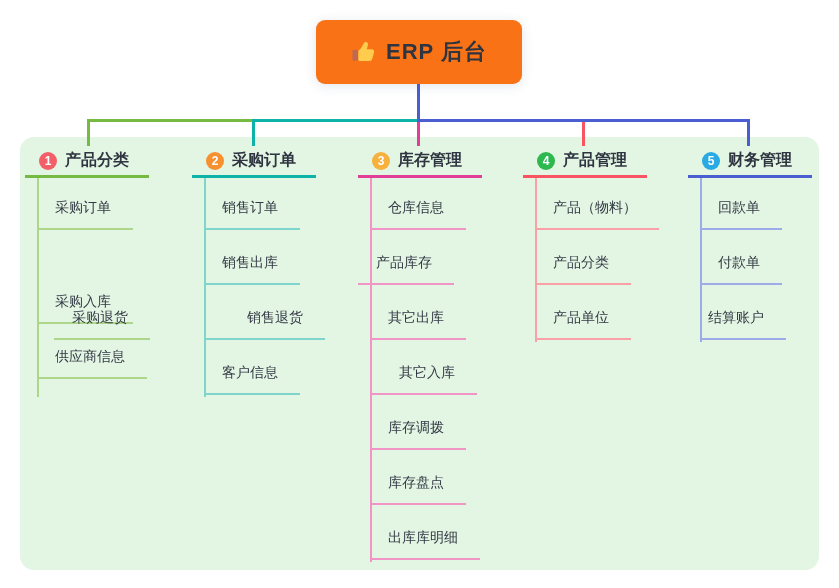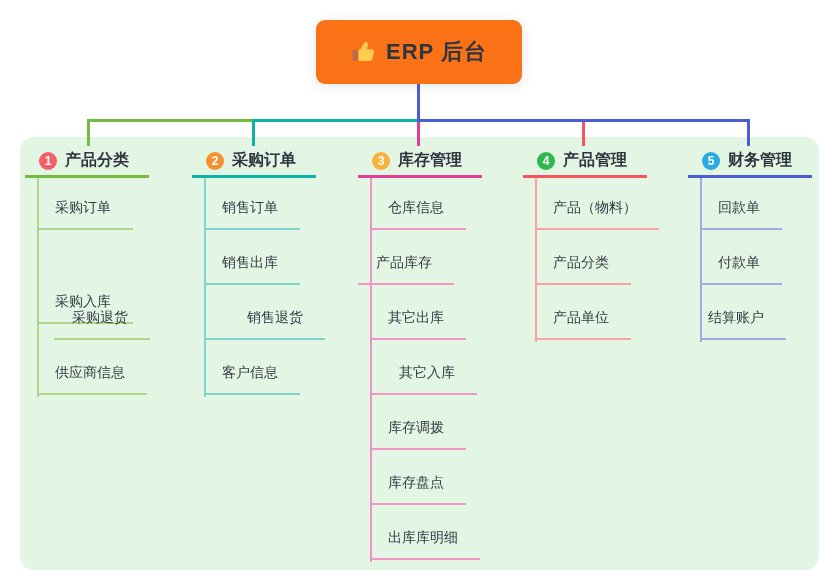--- a/index.html
+++ b/index.html
@@ -80,21 +80,21 @@
       <div class="line" style="left: 700px; top: 178px; width: 2px; height: 164px; background: rgb(157, 171, 230);"></div>
     </div>
   <div id="columns">
       <div class="branch-title" style="left: 39px; top: 150px;">
         <span class="badge" style="background: rgb(242, 95, 105);">1</span>
         <span class="branch-label">产品分类</span>
       </div>
       <div class="child" style="left: 37px; top: 196px; border-bottom-color: rgb(174, 214, 138);">采购订单</div>
       <div class="child" style="left: 37px; top: 251px; border-bottom-color: rgb(174, 214, 138); margin-top: 39px;">采购入库</div>
       <div class="child" style="left: 37px; top: 306px; border-bottom-color: rgb(174, 214, 138); margin-left: 17px;">采购退货</div>
-      <div class="child" style="left: 37px; top: 361px; border-bottom-color: rgb(174, 214, 138);">供应商信息</div>
+      <div class="child" style="left: 37px; top: 345px; border-bottom-color: rgb(174, 214, 138);">供应商信息</div>
       <div class="branch-title" style="left: 206px; top: 150px;">
         <span class="badge" style="background: rgb(247, 144, 46);">2</span>
         <span class="branch-label">采购订单</span>
       </div>
       <div class="child" style="left: 204px; top: 196px; border-bottom-color: rgb(127, 212, 203);">销售订单</div>
       <div class="child" style="left: 204px; top: 251px; border-bottom-color: rgb(127, 212, 203);">销售出库</div>
       <div class="child" style="left: 204px; top: 306px; border-bottom-color: rgb(127, 212, 203); padding-left: 43px;">销售退货</div>
       <div class="child" style="left: 204px; top: 361px; border-bottom-color: rgb(127, 212, 203);">客户信息</div>
       <div class="branch-title" style="left: 372px; top: 150px;">
         <span class="badge" style="background: rgb(248, 177, 60);">3</span>

